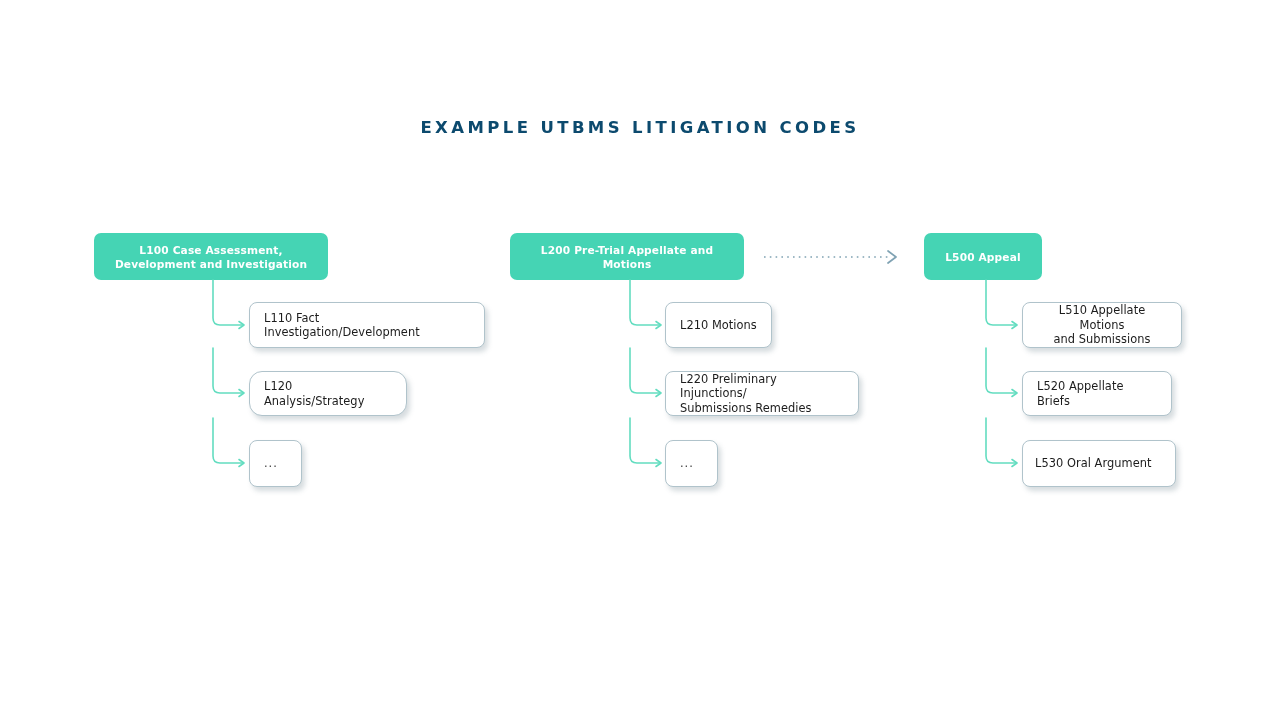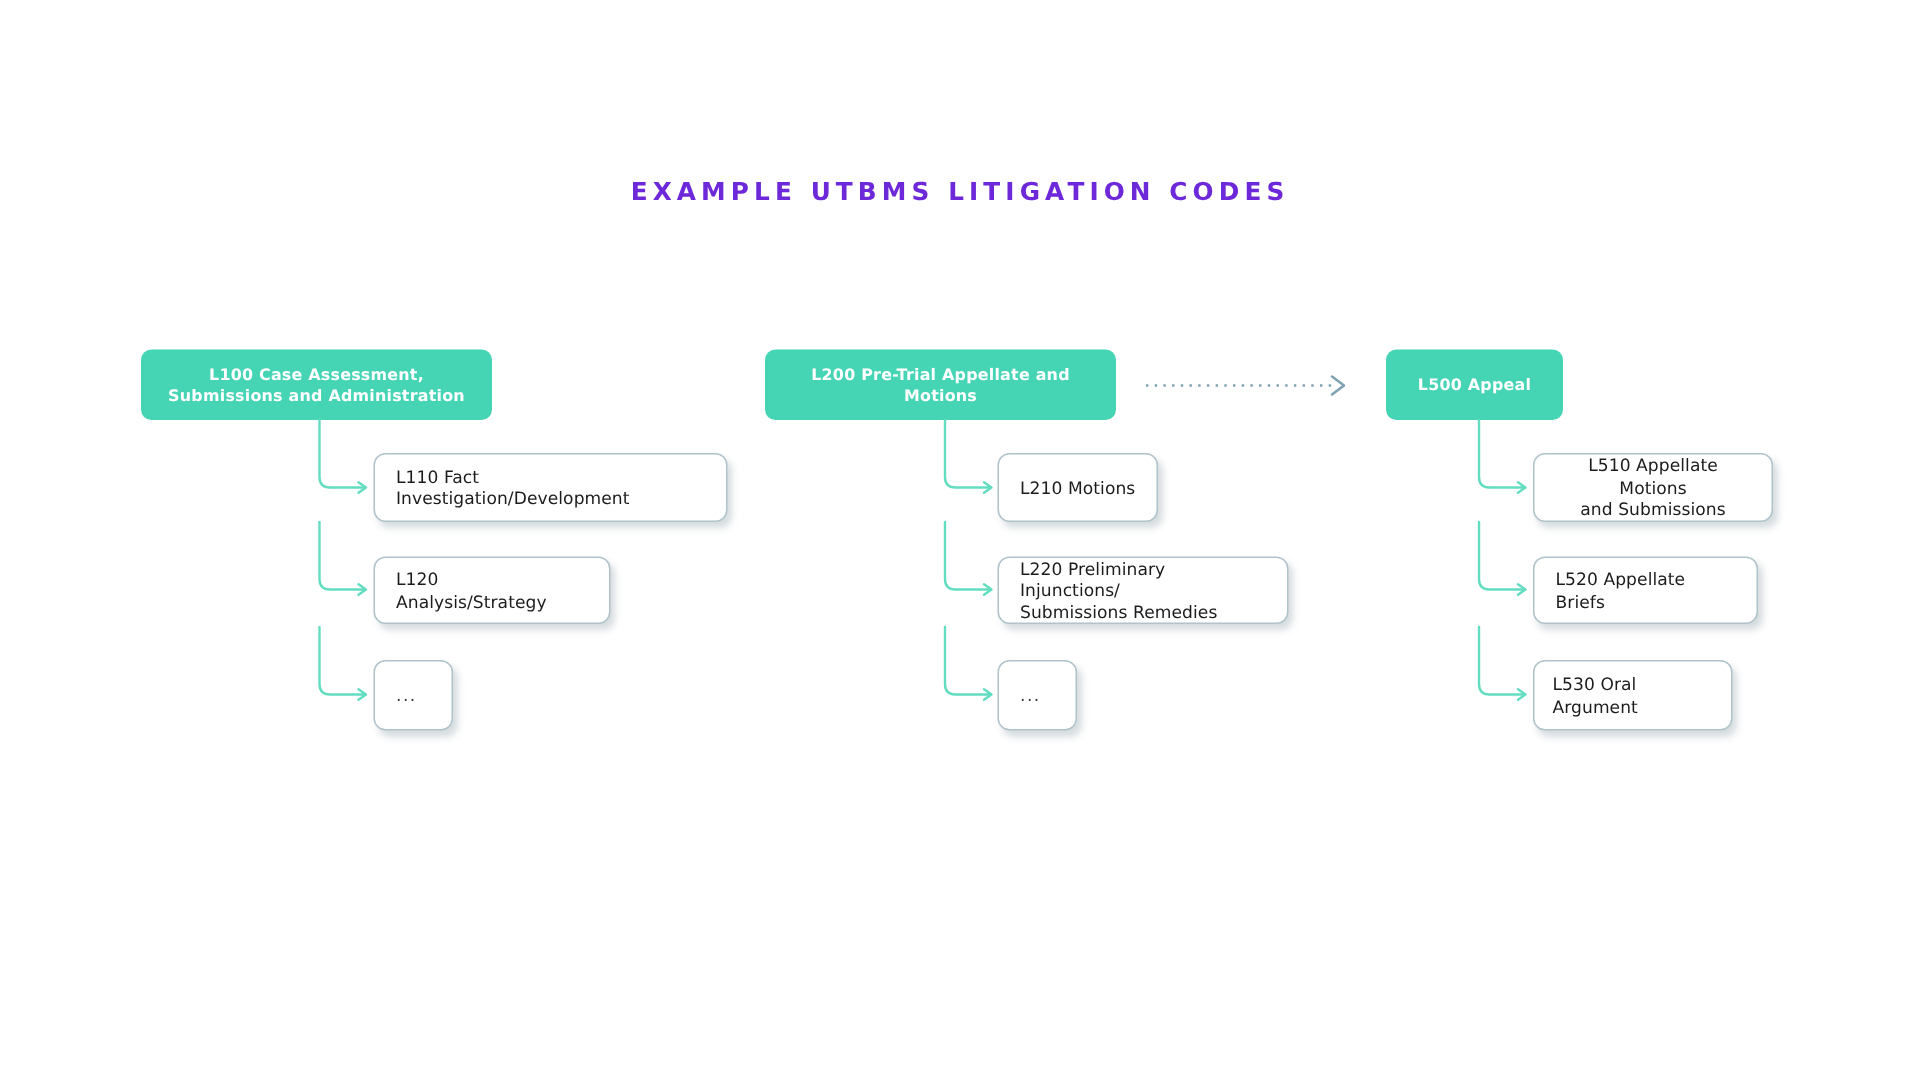--- a/index.html
+++ b/index.html
@@ -23,21 +23,21 @@
   
   .page-title {
     position: absolute;
     left: 0;
     top: 118px;
     width: 1280px;
     text-align: center;
     font-size: 16.5px;
     font-weight: bold;
     letter-spacing: 3.4px;
-    color: #6d28d9;
+    color: #0c4a6e;
     text-transform: uppercase;
     font-family: "DejaVu Sans", sans-serif;
   }
 
   
   .cat-header {
     position: absolute;
     background: #45d4b4;
     border-radius: 7px;
     color: #ffffff;
@@ -89,39 +89,39 @@
     pointer-events: none;
   }
 </style>
 </head>
 <body>
 
 <div id="canvas">
 
   <div class="page-title">EXAMPLE UTBMS LITIGATION CODES</div>
 
-  <div class="cat-header" style="left:94px; top:233px; width:234px; height:47px;">L100 Case Assessment, Submissions and Administration</div>
+  <div class="cat-header" style="left:94px; top:233px; width:234px; height:47px;">L100 Case Assessment, Development and Investigation</div>
 
   <svg class="connector" style="left:205px; top:278px; width:50px; height:220px;" width="50" height="220" viewBox="0 0 50 220">
     <path d="M8 2 L8 40 Q8 47 15 47 L38 47" fill="none" stroke="#63ddc0" stroke-width="1.6" stroke-linecap="round"></path>
     <path d="M34 43.5 L39 47 L34 50.5" fill="none" stroke="#63ddc0" stroke-width="1.6" stroke-linecap="round" stroke-linejoin="round"></path>
   </svg>
   <svg class="connector" style="left:205px; top:346px; width:50px; height:100px;" width="50" height="100" viewBox="0 0 50 100">
     <path d="M8 2 L8 40 Q8 47 15 47 L38 47" fill="none" stroke="#63ddc0" stroke-width="1.6" stroke-linecap="round"></path>
     <path d="M34 43.5 L39 47 L34 50.5" fill="none" stroke="#63ddc0" stroke-width="1.6" stroke-linecap="round" stroke-linejoin="round"></path>
   </svg>
   <svg class="connector" style="left:205px; top:416px; width:50px; height:100px;" width="50" height="100" viewBox="0 0 50 100">
     <path d="M8 2 L8 40 Q8 47 15 47 L38 47" fill="none" stroke="#63ddc0" stroke-width="1.6" stroke-linecap="round"></path>
     <path d="M34 43.5 L39 47 L34 50.5" fill="none" stroke="#63ddc0" stroke-width="1.6" stroke-linecap="round" stroke-linejoin="round"></path>
   </svg>
 
   <div class="code-box" style="left:249px; top:302px; width:236px; height:46px;">
     <span class="code-label">L110 Fact Investigation/Development</span>
   </div>
-  <div class="code-box" style="left:249px; top:371px; width:158px; height:45px;">
+  <div class="code-box" style="left:249px; top:371px; width:158px; height:45px;border-radius:13px;">
     <span class="code-label">L120 Analysis/Strategy</span>
   </div>
   <div class="code-box ellipsis" style="left:249px; top:440px; width:53px; height:47px;">
     <span class="code-label">...</span>
   </div>
 
   <div class="cat-header" style="left:510px; top:233px; width:234px; height:47px;">L200 Pre-Trial Appellate and Motions</div>
 
   <svg class="dotted-link" style="left:760px; top:244px; width:145px; height:26px;" width="145" height="26" viewBox="0 0 145 26">
     <line x1="4" y1="13" x2="130" y2="13" stroke="#7fa2b3" stroke-width="1.7" stroke-dasharray="1.6 4.2" stroke-linecap="butt"></line>
@@ -167,17 +167,17 @@
     <path d="M34 43.5 L39 47 L34 50.5" fill="none" stroke="#63ddc0" stroke-width="1.6" stroke-linecap="round" stroke-linejoin="round"></path>
   </svg>
 
   <div class="code-box" style="left:1022px; top:302px; width:160px; height:46px;text-align:center;">
     <span class="code-label">L510 Appellate Motions
 and Submissions</span>
   </div>
   <div class="code-box" style="left:1022px; top:371px; width:150px; height:45px;justify-content:center;">
     <span class="code-label">L520 Appellate Briefs</span>
   </div>
-  <div class="code-box" style="left:1022px; top:440px; width:133px; height:47px;padding-left:12px;">
+  <div class="code-box" style="left:1022px; top:440px; width:154px; height:47px;padding-left:12px;">
     <span class="code-label">L530 Oral Argument</span>
   </div>
 
 </div>
 
 </body></html>

